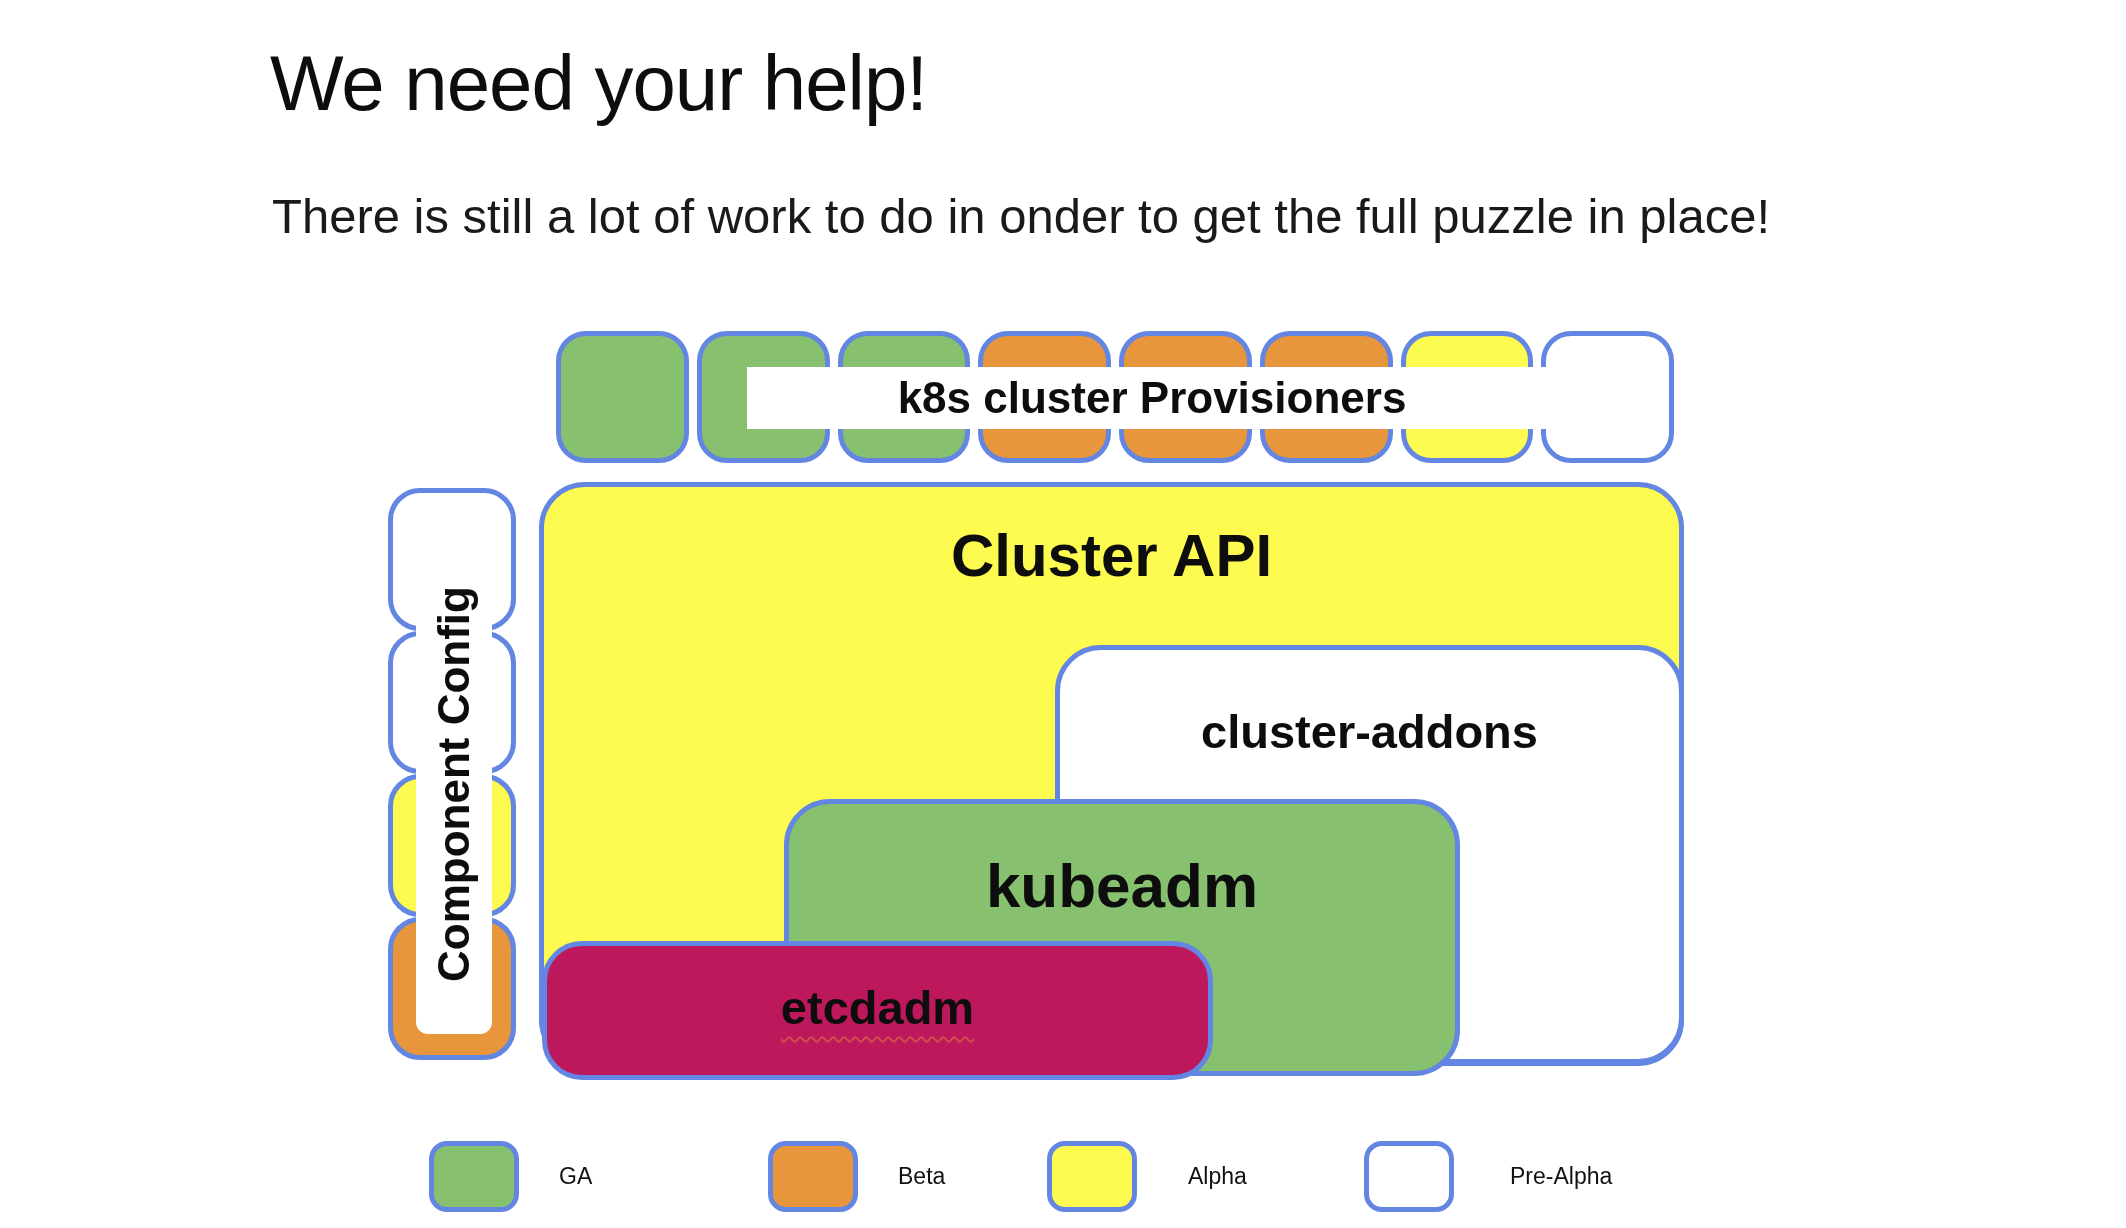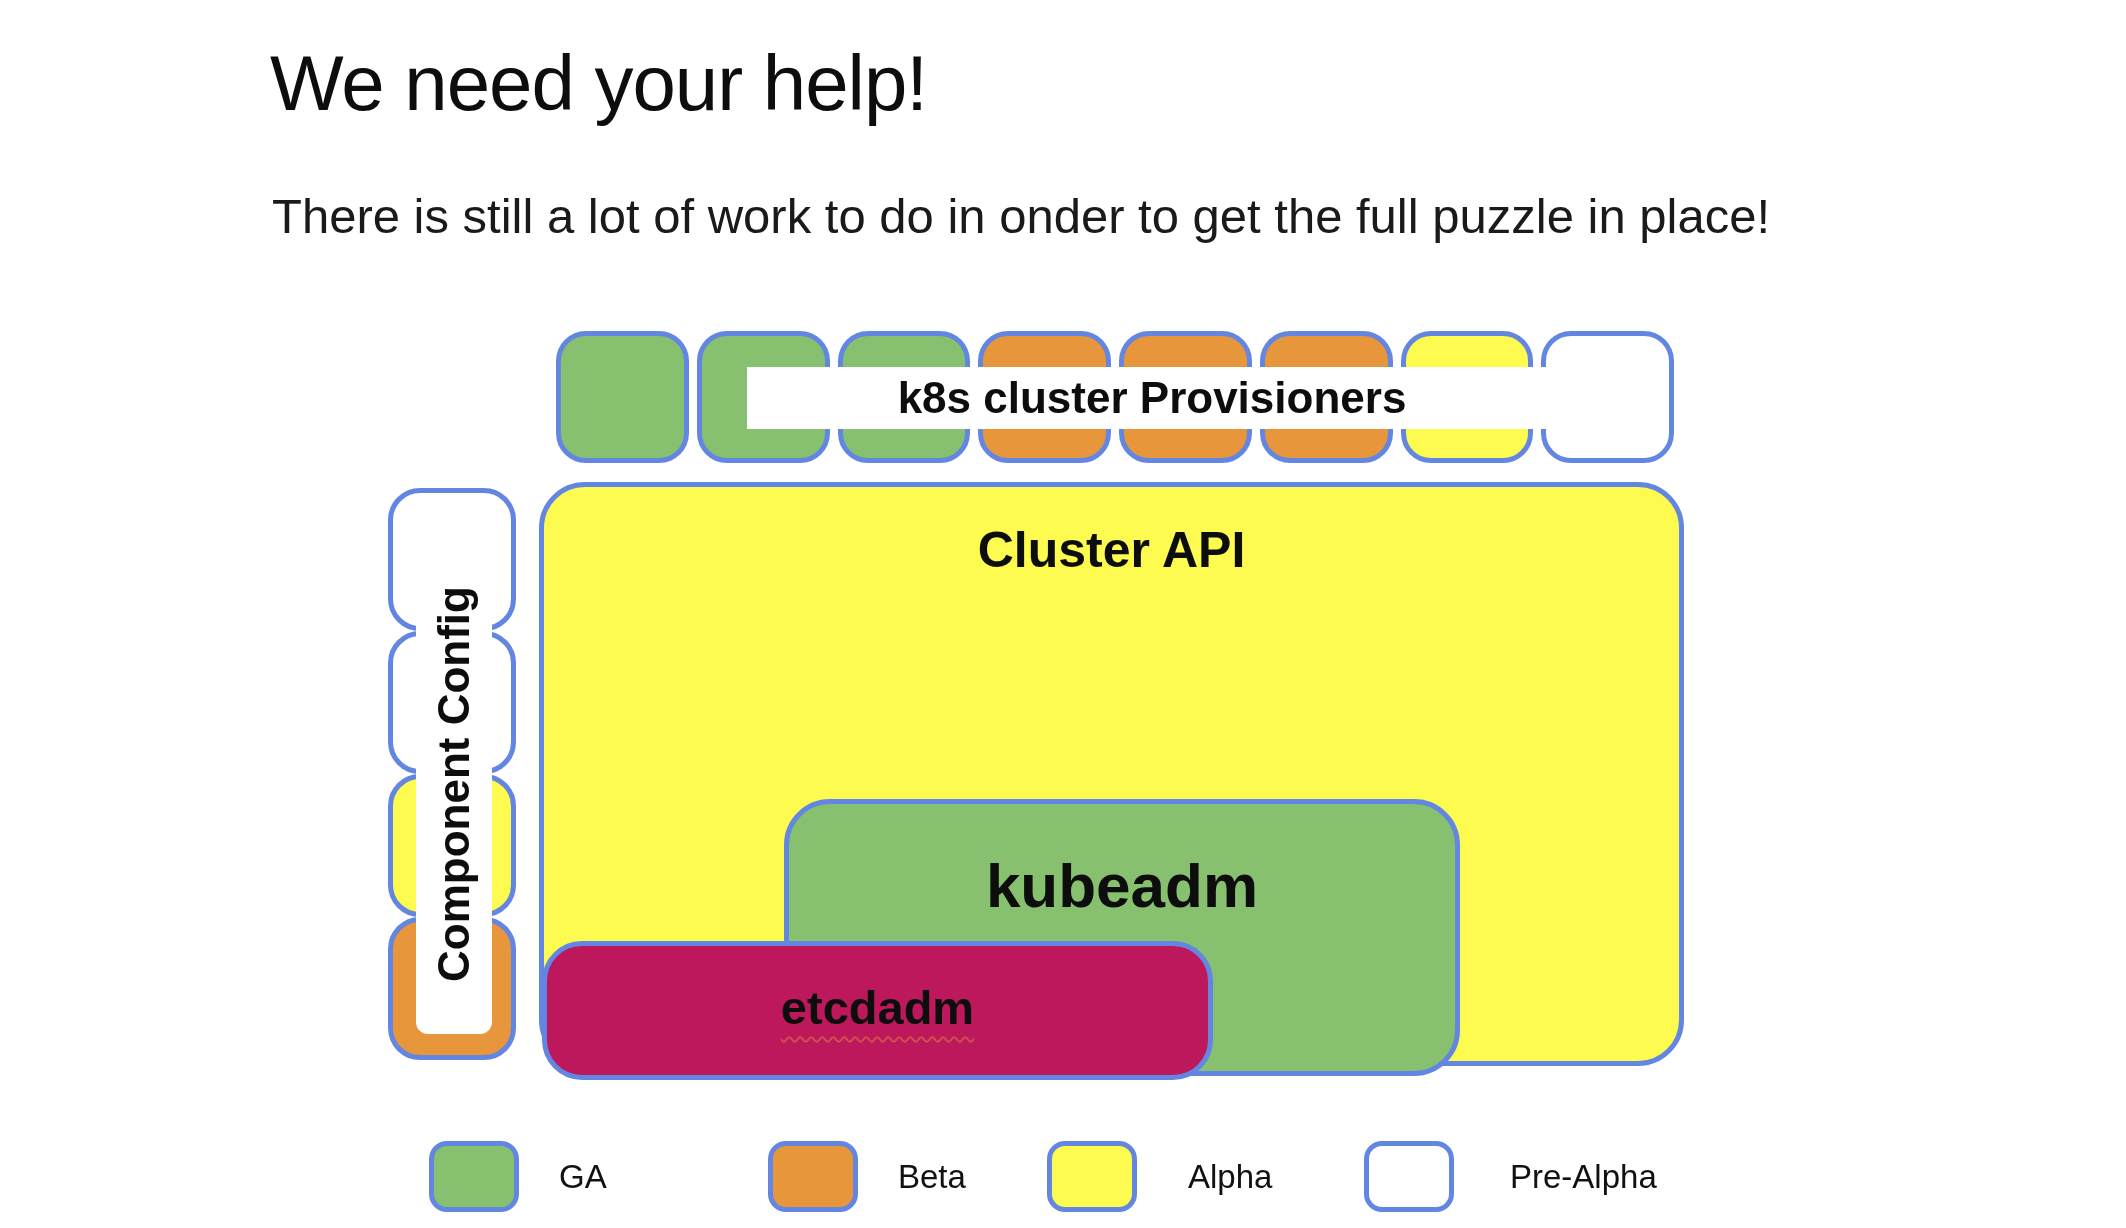--- a/index.html
+++ b/index.html
@@ -101,21 +101,21 @@
     color: #0d0d0d;
     white-space: nowrap;
   }
   .box-cluster-api {
     left: 523px; top: 466px;
     width: 1145px; height: 584px;
     background: #fdfa50;
     z-index: 1;
     padding-top: 26px;
   }
-  .box-cluster-api .box-label { font-size: 50px; }
+  .box-cluster-api .box-label { font-size: 60px; }
   .box-cluster-addons {
     left: 1039px; top: 629px;
     width: 629px; height: 419px;
     background: #ffffff;
     z-index: 2;
     padding-top: 46px;
   }
   .box-cluster-addons .box-label { font-size: 47px; }
   .box-kubeadm {
     left: 768px; top: 783px;
@@ -149,21 +149,21 @@
     display: flex;
     align-items: center;
     gap: 32px;
   }
   .legend-swatch {
     width: 90px; height: 71px;
     border: 5px solid #6286e2;
     border-radius: 18px;
   }
   .legend-label {
-    font-size: 33px;
+    font-size: 23px;
     color: #111111;
     white-space: nowrap;
   }
   .legend-ga       { left: 405px; }
   .legend-beta     { left: 744px; }
   .legend-alpha    { left: 1023px; gap: 43px; }
   .legend-prealpha { left: 1340px; gap: 48px; }
 </style>
 </head>
 <body>
@@ -187,20 +187,23 @@
 
   <div class="piece cc-seg fill-prealpha" style="top: 472px;"></div>
   <div class="piece cc-seg fill-prealpha" style="top: 615px;"></div>
   <div class="piece cc-seg fill-alpha" style="top: 758px;"></div>
   <div class="piece cc-seg fill-beta" style="top: 901px;"></div>
   <div class="cc-label">Component Config</div>
 
   <div class="big-box box-cluster-api">
     <span class="box-label">Cluster API</span>
   </div>
+  <div class="big-box box-cluster-addons">
+    <span class="box-label">cluster-addons</span>
+  </div>
   <div class="big-box box-kubeadm">
     <span class="box-label">kubeadm</span>
   </div>
   <div class="big-box box-etcdadm">
     <span class="box-label">etcdadm</span>
   </div>
 
   <div class="legend-item legend-ga">
     <div class="legend-swatch fill-ga"></div>
     <div class="legend-label">GA</div>

